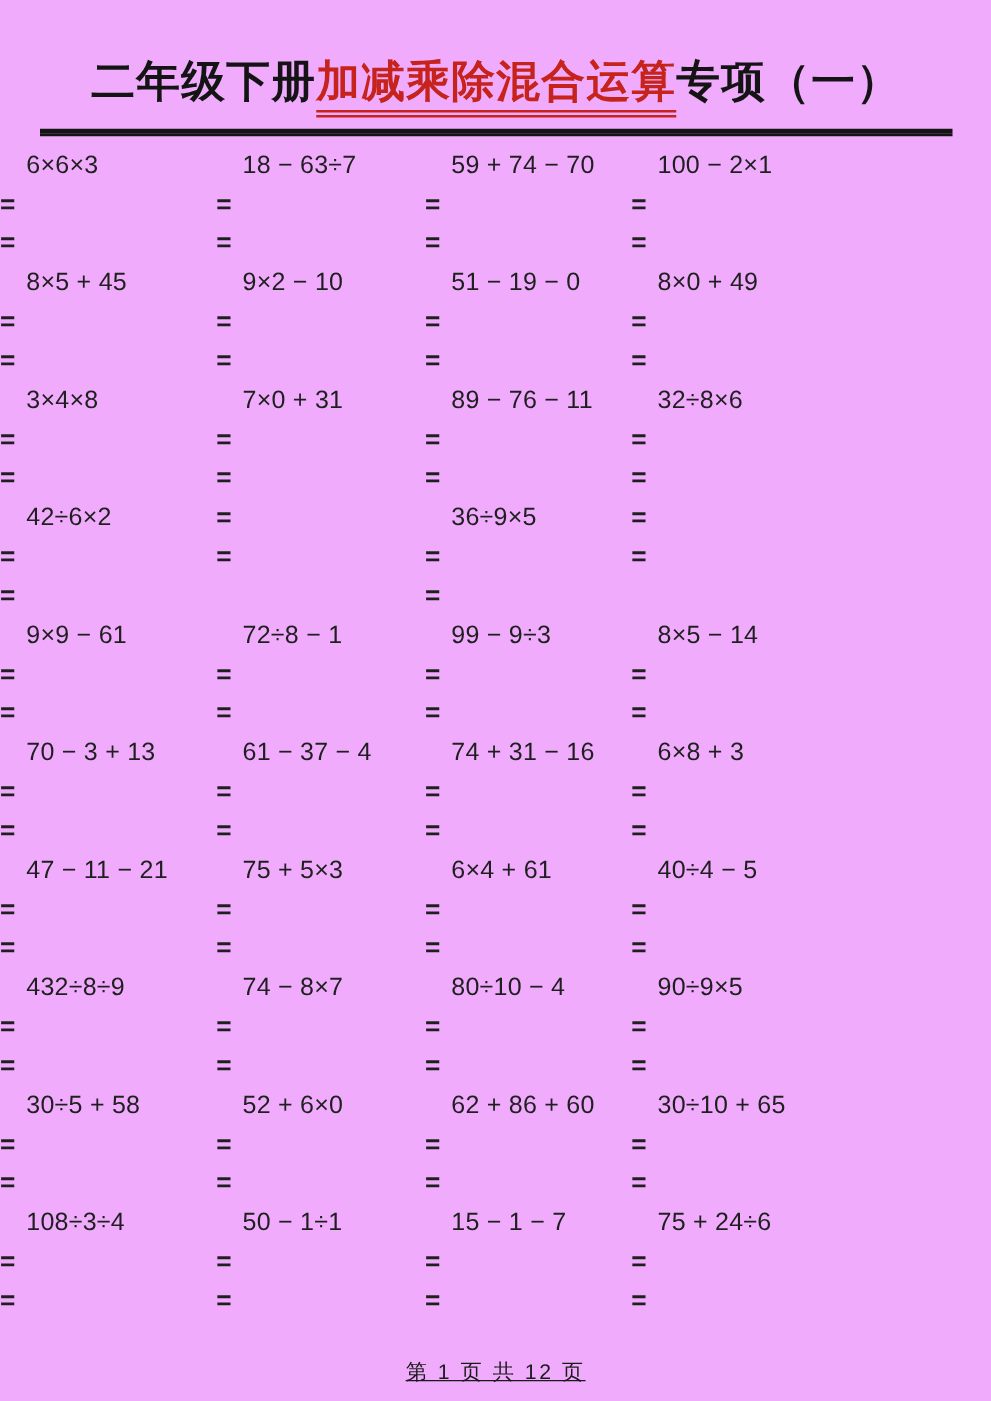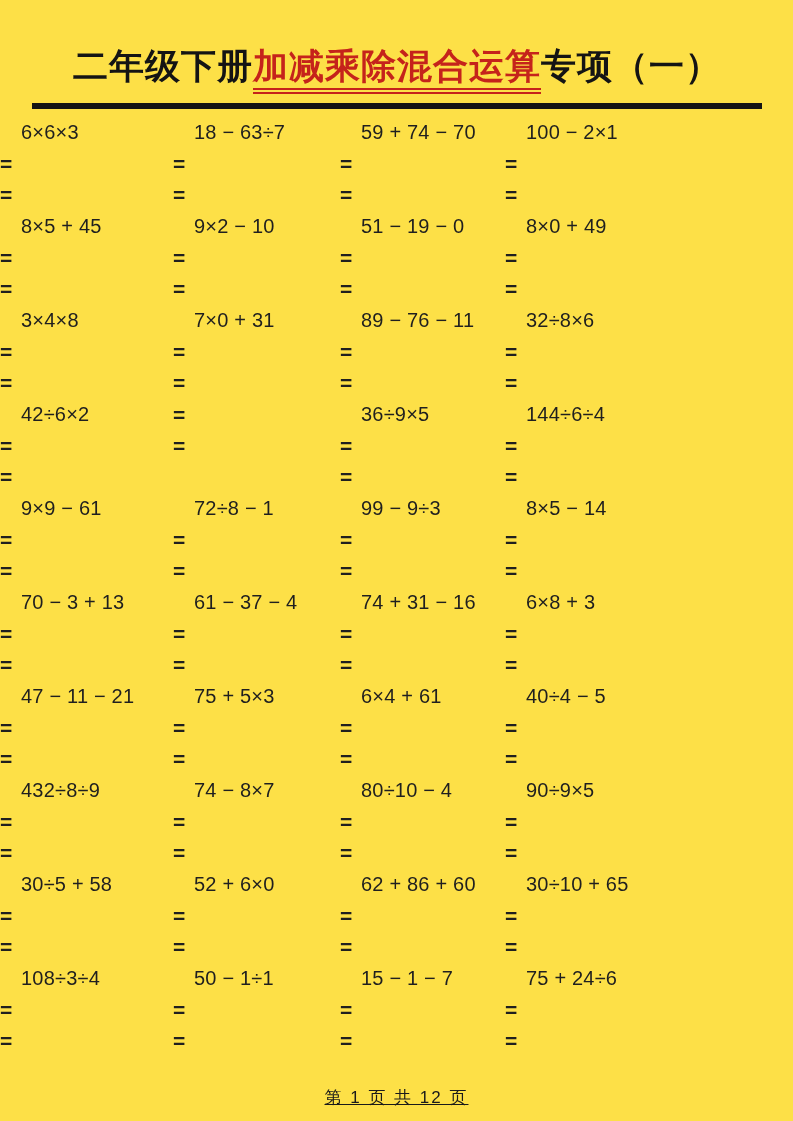--- a/index.html
+++ b/index.html
@@ -5,21 +5,21 @@
   * { margin: 0; padding: 0; box-sizing: border-box; }
   html, body { background: #ffffff; }
   body {
     font-family: "Liberation Sans", "DejaVu Sans", sans-serif;
     color: #1f1f1f;
   }
   .page {
     position: relative;
     width: 793px;
     height: 1121px;
-    background: #fde047;
+    background: #f0abfc;
     overflow: hidden;
   }
   
   .header {
     padding-top: 44px;
     margin-left: 32px;
     margin-right: 31px;
   }
   .title {
     font-size: 35px;
@@ -173,21 +173,20 @@
     <div class="eq">=</div>
   </div>
 
   <div class="cell">
     <div class="expr">36÷9×5</div>
     <div class="eq">=</div>
     <div class="eq">=</div>
   </div>
 
   <div class="cell">
-    <div class="expr">144÷6÷4</div>
     <div class="eq">=</div>
     <div class="eq">=</div>
   </div>
 
   <div class="cell">
     <div class="expr">9×9 − 61</div>
     <div class="eq">=</div>
     <div class="eq">=</div>
   </div>
 

